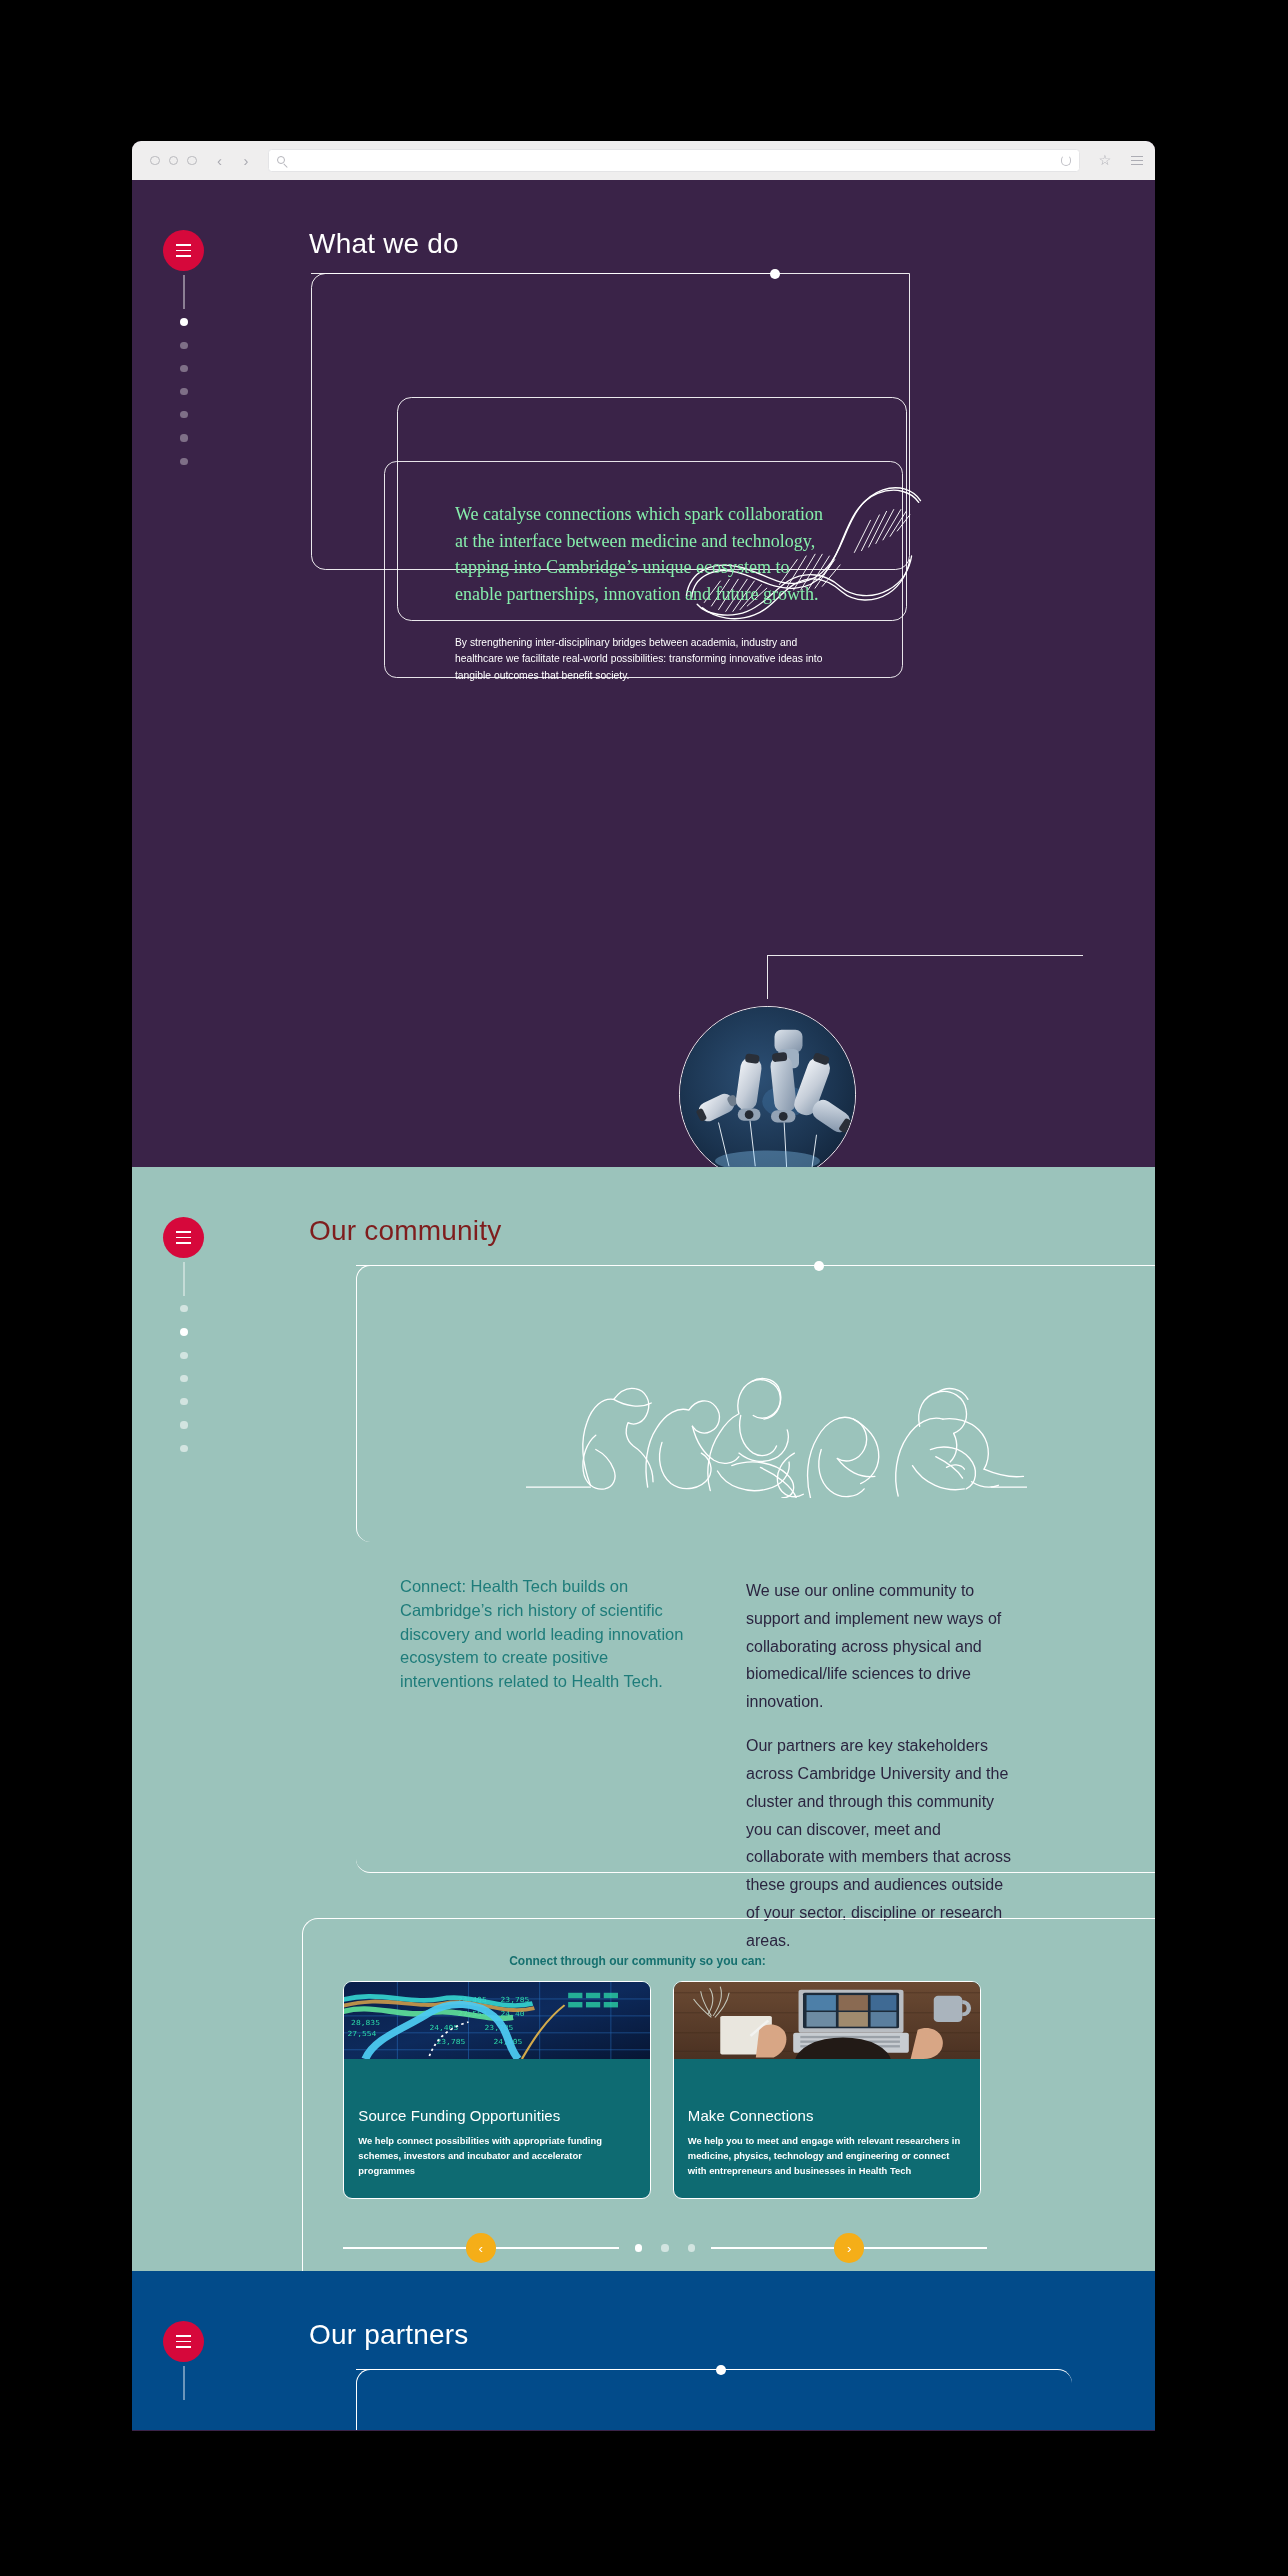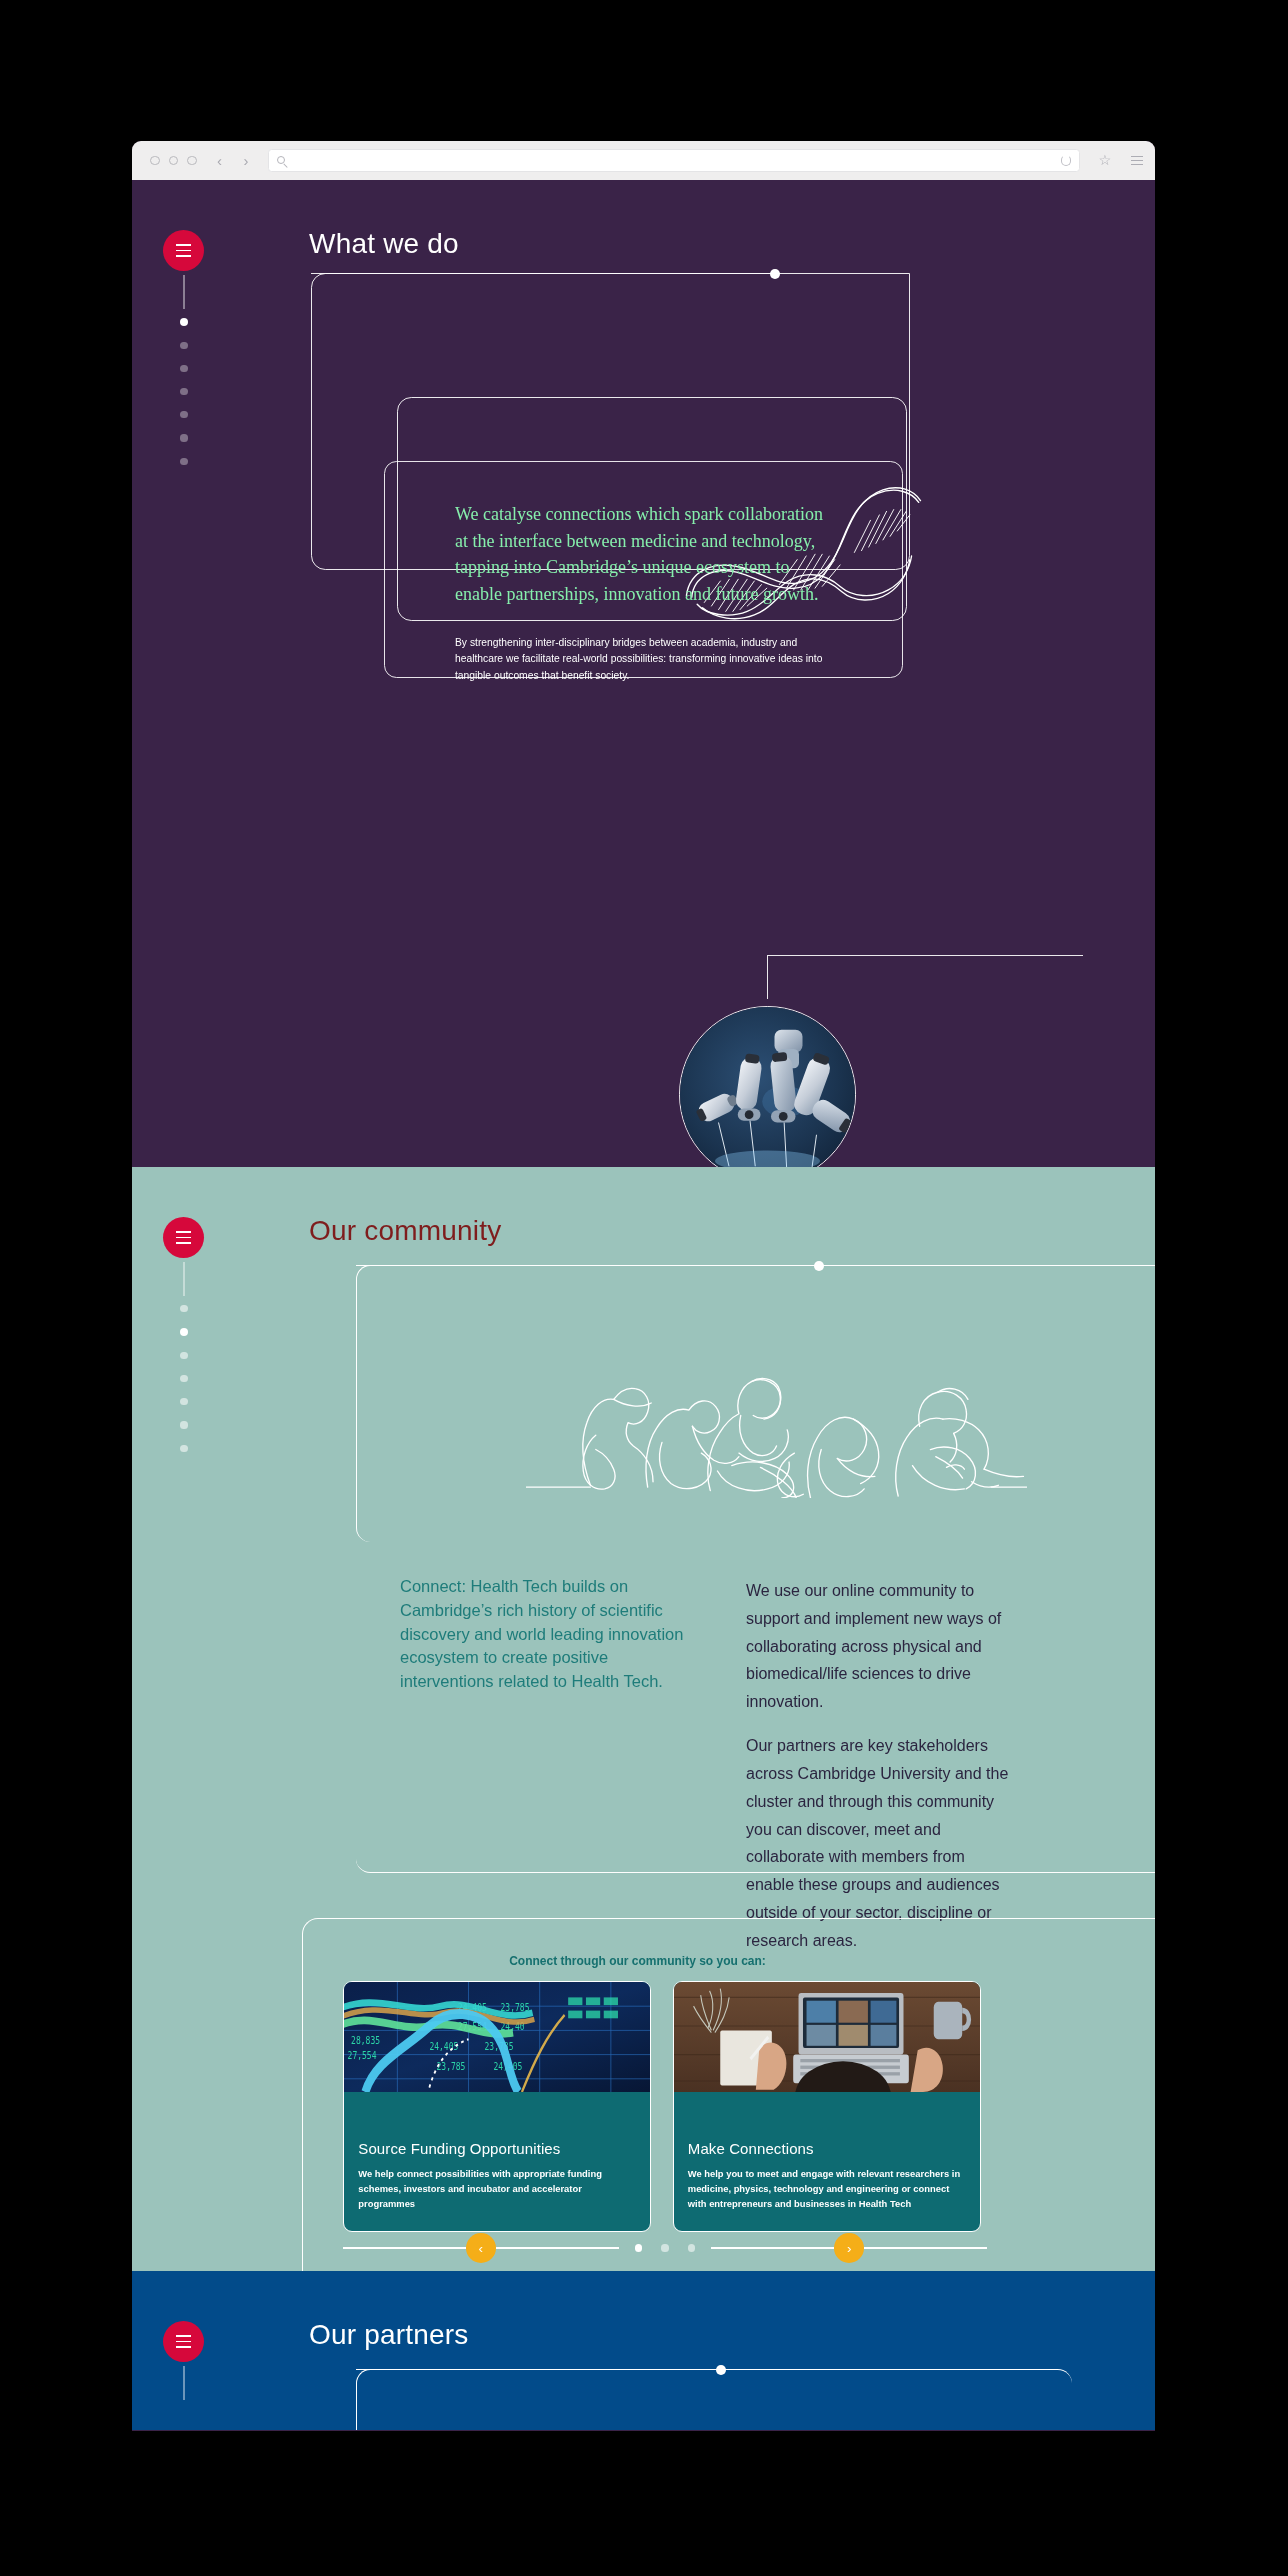--- a/index.html
+++ b/index.html
@@ -177,21 +177,21 @@
     color: #16706F; font-size: 12px; font-weight: bold;
   }
   .cards {
     position: absolute; left: 211px; top: 814px;
     display: flex; gap: 21.5px;
   }
   .card {
     width: 308px; border-radius: 9px; overflow: hidden;
     border: 1.4px solid #fff; background: #0E6B72; color: #fff;
   }
-  .card .thumb { width: 100%; height: 110px; display: block; }
+  .card .thumb { width: 100%; height: 77px; display: block; }
   .card .thumb svg { display: block; width: 100%; height: 100%; }
   .card .body { padding: 12.5px 14.3px 19.7px 14.3px; margin-top: 35px; }
   .card h3 { font-size: 15px; font-weight: 400; margin-bottom: 9.8px; letter-spacing: 0.1px; }
   .card p { font-size: 9.4px; line-height: 1.6; font-weight: bold; }
 
   .carousel {
     position: absolute; left: 211px; top: 1066px; width: 644px;
     display: flex; align-items: center;
   }
   .car-track { flex: 1; height: 1.4px; background: #fff; }
@@ -445,21 +445,21 @@
             <path d="M520 238 L560 238"></path>
           </svg>
         </div>
 
         <div class="cm-box"></div>
 
         <p class="cm-left">Connect: Health Tech builds on Cambridge’s rich history of scientific discovery and world leading innovation ecosystem to create positive interventions related to Health Tech.</p>
 
         <div class="cm-right">
           <p>We use our online community to support and implement new ways of collaborating across physical and biomedical/life sciences to drive innovation.</p>
-          <p>Our partners are key stakeholders across Cambridge University and the cluster and through this community you can discover, meet and collaborate with members from enable these groups and audiences outside of your sector, discipline or research areas.</p>
+          <p>Our partners are key stakeholders across Cambridge University and the cluster and through this community you can discover, meet and collaborate with members that across these groups and audiences outside of your sector, discipline or research areas.</p>
         </div>
 
         <div class="cm-cards-frame"></div>
         <div class="cm-eyebrow">Connect through our community so you can:</div>
 
         <div class="cards">
 
           <div class="card">
             <div class="thumb">
               <svg viewBox="0 0 344 100" preserveAspectRatio="none">

